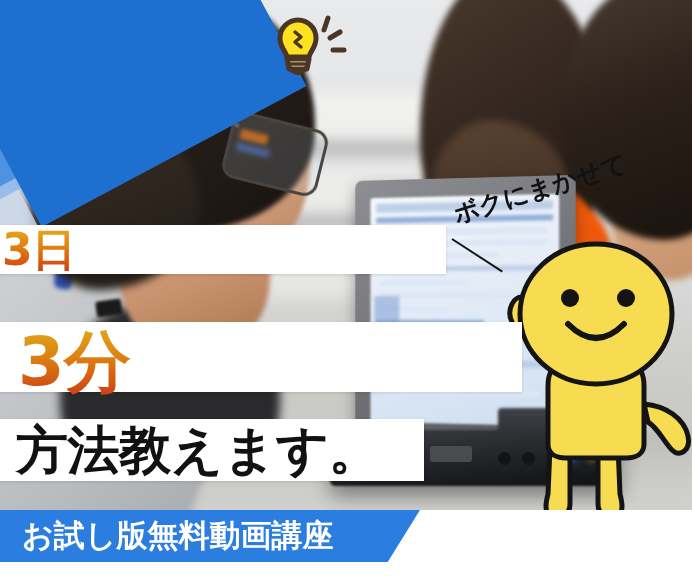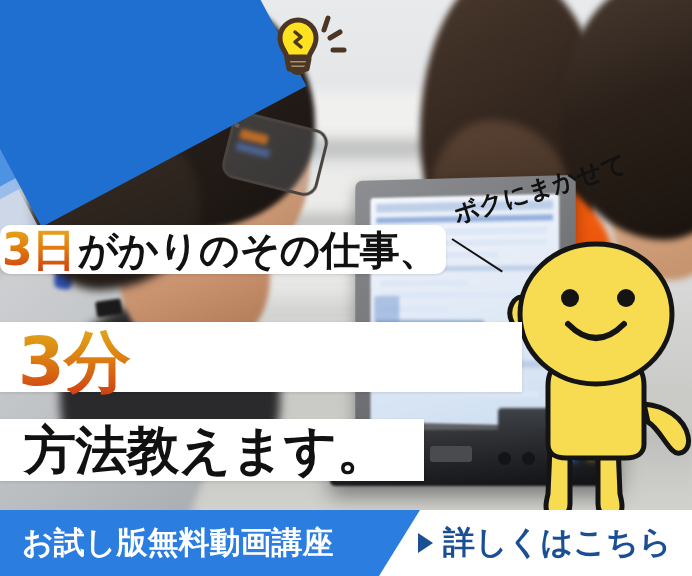--- a/index.html
+++ b/index.html
@@ -127,21 +127,21 @@
       background:#8fb8ea;transform:rotate(-28deg);opacity:.85;}
   .corner-d{position:absolute;left:-120px;top:150px;width:140px;height:120px;
       background:#cfdcf0;transform:rotate(-28deg);opacity:.8;}
 
   
   .bulb{position:absolute;left:258px;top:6px;width:92px;height:78px;}
 
   
   .band{position:absolute;background:#ffffff;display:flex;align-items:center;
         box-shadow:0 1px 3px rgba(0,0,0,.12);}
-  #band1{left:0;top:225px;width:446px;height:49px;border-radius:10px;}
+  #band1{left:0;top:225px;width:446px;height:49px;}
   #band2{left:0;top:322px;width:522px;height:70px;}
   #band3{left:0;top:419px;width:424px;height:62px;}
 
   .hl{white-space:nowrap;font-weight:700;letter-spacing:-.5px;
       font-family:"DejaVu Sans","Liberation Sans",sans-serif;}
 
   .num-sm{font-size:44px;line-height:1;font-weight:700;
       background:linear-gradient(180deg,#e8a81c 0%,#e07d10 45%,#cf3f10 100%);
       -webkit-background-clip:text;background-clip:text;color:transparent;
       padding:0 2px;}
@@ -160,21 +160,21 @@
   
   .mascot{position:absolute;left:498px;top:236px;width:196px;height:290px;}
   .bubble-text{position:absolute;left:470px;top:196px;width:230px;height:70px;
       font-size:25px;font-weight:700;color:#111;white-space:nowrap;
       transform:rotate(-17deg);transform-origin:left bottom;}
   .pointer-line{position:absolute;left:452px;top:238px;width:60px;height:2px;
       background:#141414;transform:rotate(33deg);transform-origin:left center;}
 
   
   .cta{position:absolute;left:0;bottom:0;width:692px;height:66px;background:#ffffff;}
-  .cta-blue{position:absolute;left:0;top:0;width:420px;height:66px;background:#2b7de0;
+  .cta-blue{position:absolute;left:0;top:0;width:420px;height:52px;background:#2b7de0;
       clip-path:polygon(0 0,420px 0,379px 66px,0 66px);display:flex;align-items:center;}
   .cta-blue span{color:#fff;font-size:31px;font-weight:700;margin-left:22px;white-space:nowrap;
       letter-spacing:0px;}
   .cta-link{position:absolute;left:418px;top:0;height:66px;display:flex;align-items:center;gap:10px;}
   .cta-arrow{width:0;height:0;border-left:15px solid #1a4f93;
       border-top:10px solid transparent;border-bottom:10px solid transparent;}
   .cta-link span{color:#1a4f93;font-size:32px;font-weight:700;white-space:nowrap;}
 </style>
 </head>
 <body>
@@ -285,35 +285,30 @@
         <ellipse cx="98" cy="78" rx="76" ry="70"></ellipse>
       </g>
       <circle cx="72" cy="62" r="9" fill="#141414"></circle>
       <circle cx="128" cy="62" r="9" fill="#141414"></circle>
       <path d="M70 88 q28 28 56 0" fill="none" stroke="#141414" stroke-width="6" stroke-linecap="round"></path>
     </svg>
   </div>
 
   <div class="band" id="band1">
     <span class="hl num-sm">3日</span>
-    <span class="hl txt-sm">がかりのその仕事、</span>
   </div>
 
   <div class="band" id="band2"></div>
   <div id="bigwrap">
     <span class="hl num-lg">3分</span>
   </div>
 
   <div class="band" id="band3">
-    <span class="hl txt-md" style="margin-left:24px;">方法教えます。</span>
+    <span class="hl txt-md" style="margin-left:16px;">方法教えます。</span>
   </div>
 
   <div class="cta">
     <div class="cta-blue">
       <span>お試し版無料動画講座</span>
     </div>
-    <div class="cta-link">
-      <span class="cta-arrow"></span>
-      <span>詳しくはこちら</span>
-    </div>
   </div>
 
 </div>
 
 </body></html>

